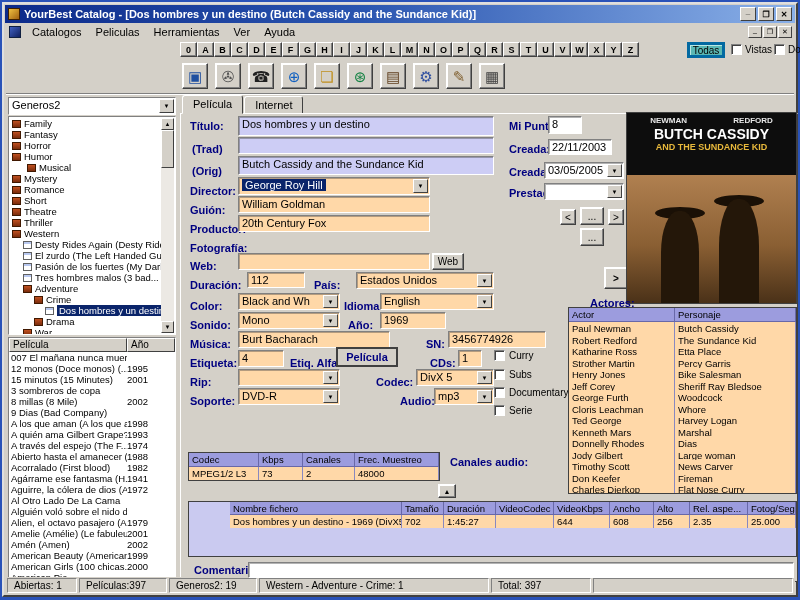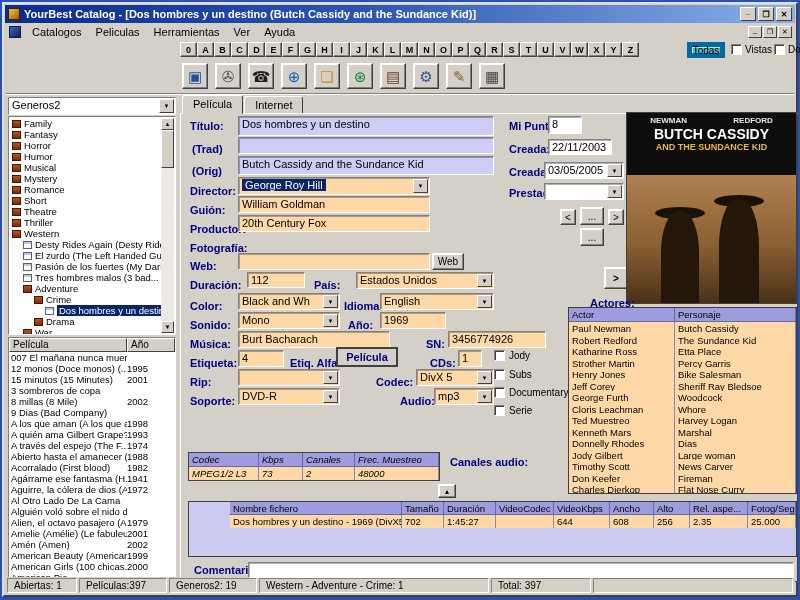--- a/index.html
+++ b/index.html
@@ -26,21 +26,21 @@
   .cbtn{width:14px;height:12px;margin-left:1px;background:#d4d0c8;border:1px solid;border-color:#fff #404040 #404040 #fff;
         font-size:7px;display:flex;align-items:center;justify-content:center;}
   .cbtn.min::after{content:"_";position:relative;top:-2px;}
   .cbtn.max::after{content:"❐";}
   .cbtn.cls::after{content:"✕";}
   
   #letterbar{position:absolute;left:176px;top:38px;height:16px;display:flex;}
   .abtn{width:17px;height:15px;background:#d4d0c8;border:1px solid;border-color:#fff #404040 #404040 #fff;
         box-shadow:inset -1px -1px 0 #808080;font-size:9px;font-weight:bold;display:flex;align-items:center;justify-content:center;}
   #todasbtn{position:absolute;left:683px;top:38px;width:38px;height:16px;background:#5ab8b4;color:#000;
-            border:5px solid #0369a1;box-shadow:inset 1px 1px 0 #b8e8e4;font-size:10px;display:flex;align-items:center;justify-content:center;}
+            border:3px solid #0369a1;box-shadow:inset 1px 1px 0 #b8e8e4;font-size:10px;display:flex;align-items:center;justify-content:center;}
   #filters{position:absolute;left:727px;top:40px;width:66px;display:flex;flex-direction:row;gap:2px;}
   .filter{display:flex;align-items:center;font-size:10px;gap:3px;}
   .cb{width:11px;height:11px;background:#fff;border:1px solid;border-color:#808080 #fff #fff #808080;box-shadow:inset 1px 1px 0 #404040;flex:none;}
   
   #toolbar{position:absolute;left:178px;top:57px;height:30px;display:flex;gap:7px;align-items:center;}
   .tbtn{width:26px;height:26px;background:#d4d0c8;border:1px solid;border-color:#fff #404040 #404040 #fff;
         box-shadow:inset -1px -1px 0 #808080,inset 1px 1px 0 #fff;display:flex;align-items:center;justify-content:center;}
   .tglyph{font-size:15px;line-height:1;}
   .tbtn:nth-child(1) .tglyph{color:#2050a0;}
   .tbtn:nth-child(2) .tglyph{color:#505050;}
@@ -121,21 +121,21 @@
   .grow{display:flex;}
   .gcell{padding:1px 3px;border-right:1px solid #8888c0;overflow:hidden;white-space:nowrap;flex:none;}
   .ghead .gcell{background:#9c9cde;color:#000;border-right:1px solid #6868a8;border-bottom:1px solid #6868a8;}
   #actors{left:564px;top:303px;width:229px;height:187px;}
   #actors .ca{width:106px;}
   #actors .cp{flex:1;}
   #actors .grow{height:11.5px;}
   #actors .ghead{height:14px;}
   #actors .ghead .gcell{height:14px;}
   #audiogrid{left:184px;top:448px;width:252px;height:29px;}
-  #audiogrid .grow{height:14px;font-style:italic;}
+  #audiogrid .grow{height:14px;}
   #audiogrid .k1{width:70px;}#audiogrid .k2{width:44px;}#audiogrid .k3{width:52px;}#audiogrid .k4{flex:1;}
   #filegrid{left:184px;top:497px;width:609px;height:56px;background:#cacaf0;}
   #filegrid .grow{height:13px;margin-left:41px;}
   #filegrid .f1c{width:172px;}#filegrid .f2c{width:42px;}#filegrid .f3c{width:52px;}
   #filegrid .f4c{width:58px;}#filegrid .f5c{width:56px;}#filegrid .f6c{width:44px;}
   #filegrid .f7c{width:36px;}#filegrid .f8c{width:58px;}#filegrid .f9c{flex:1;}
   #filegrid .gdata .gcell{background:#ffd8a8;}
   
   #statusbar{position:absolute;left:1px;right:1px;bottom:1px;height:17px;background:#d4d0c8;display:flex;gap:2px;padding:1px 2px;}
   .sseg{border:1px solid;border-color:#808080 #fff #fff #808080;font-size:10px;padding:0 6px;display:flex;align-items:center;white-space:nowrap;overflow:hidden;}
@@ -325,21 +325,21 @@
         <span class="tlabel">Fantasy</span>
       </div>
         <div class="trow" style="padding-left: 2px;">
         <span class="ticon"></span>
         <span class="tlabel">Horror</span>
       </div>
         <div class="trow" style="padding-left: 2px;">
         <span class="ticon"></span>
         <span class="tlabel">Humor</span>
       </div>
-        <div class="trow" style="padding-left: 2px;">
+        <div class="trow" style="padding-left: 17px;">
         <span class="ticon"></span>
         <span class="tlabel">Musical</span>
       </div>
         <div class="trow" style="padding-left: 2px;">
         <span class="ticon"></span>
         <span class="tlabel">Mystery</span>
       </div>
         <div class="trow" style="padding-left: 2px;">
         <span class="ticon"></span>
         <span class="tlabel">Romance</span>
@@ -593,21 +593,21 @@
     <span class="cval"></span><span class="dd"></span>
   </div>
 
   <button class="btn" style="left:556px;top:205px;width:16px;height:16px">&lt;</button>
   <button class="btn" style="left:576px;top:203px;width:24px;height:18px">...</button>
   <button class="btn" style="left:604px;top:205px;width:16px;height:16px">&gt;</button>
   <button class="btn" style="left:576px;top:224px;width:24px;height:18px">...</button>
 
   <div class="cbx" style="left:490px;top:346px">
     <span class="cb"></span>
-      <span>Jody</span>
+      <span>Curry</span>
     </div>
   <div class="cbx" style="left:490px;top:365px">
     <span class="cb"></span>
       <span>Subs</span>
     </div>
   <div class="cbx" style="left:490px;top:383px">
     <span class="cb"></span>
       <span>Documentary</span>
     </div>
   <div class="cbx" style="left:490px;top:401px">
@@ -663,21 +663,21 @@
       </div>
         <div class="grow">
         <span class="gcell ca">George Furth</span>
         <span class="gcell cp">Woodcock</span>
       </div>
         <div class="grow">
         <span class="gcell ca">Cloris Leachman</span>
         <span class="gcell cp">Whore</span>
       </div>
         <div class="grow">
-        <span class="gcell ca">Ted Muestreo</span>
+        <span class="gcell ca">Ted George</span>
         <span class="gcell cp">Harvey Logan</span>
       </div>
         <div class="grow">
         <span class="gcell ca">Kenneth Mars</span>
         <span class="gcell cp">Marshal</span>
       </div>
         <div class="grow">
         <span class="gcell ca">Donnelly Rhodes</span>
         <span class="gcell cp">Dias</span>
       </div>

